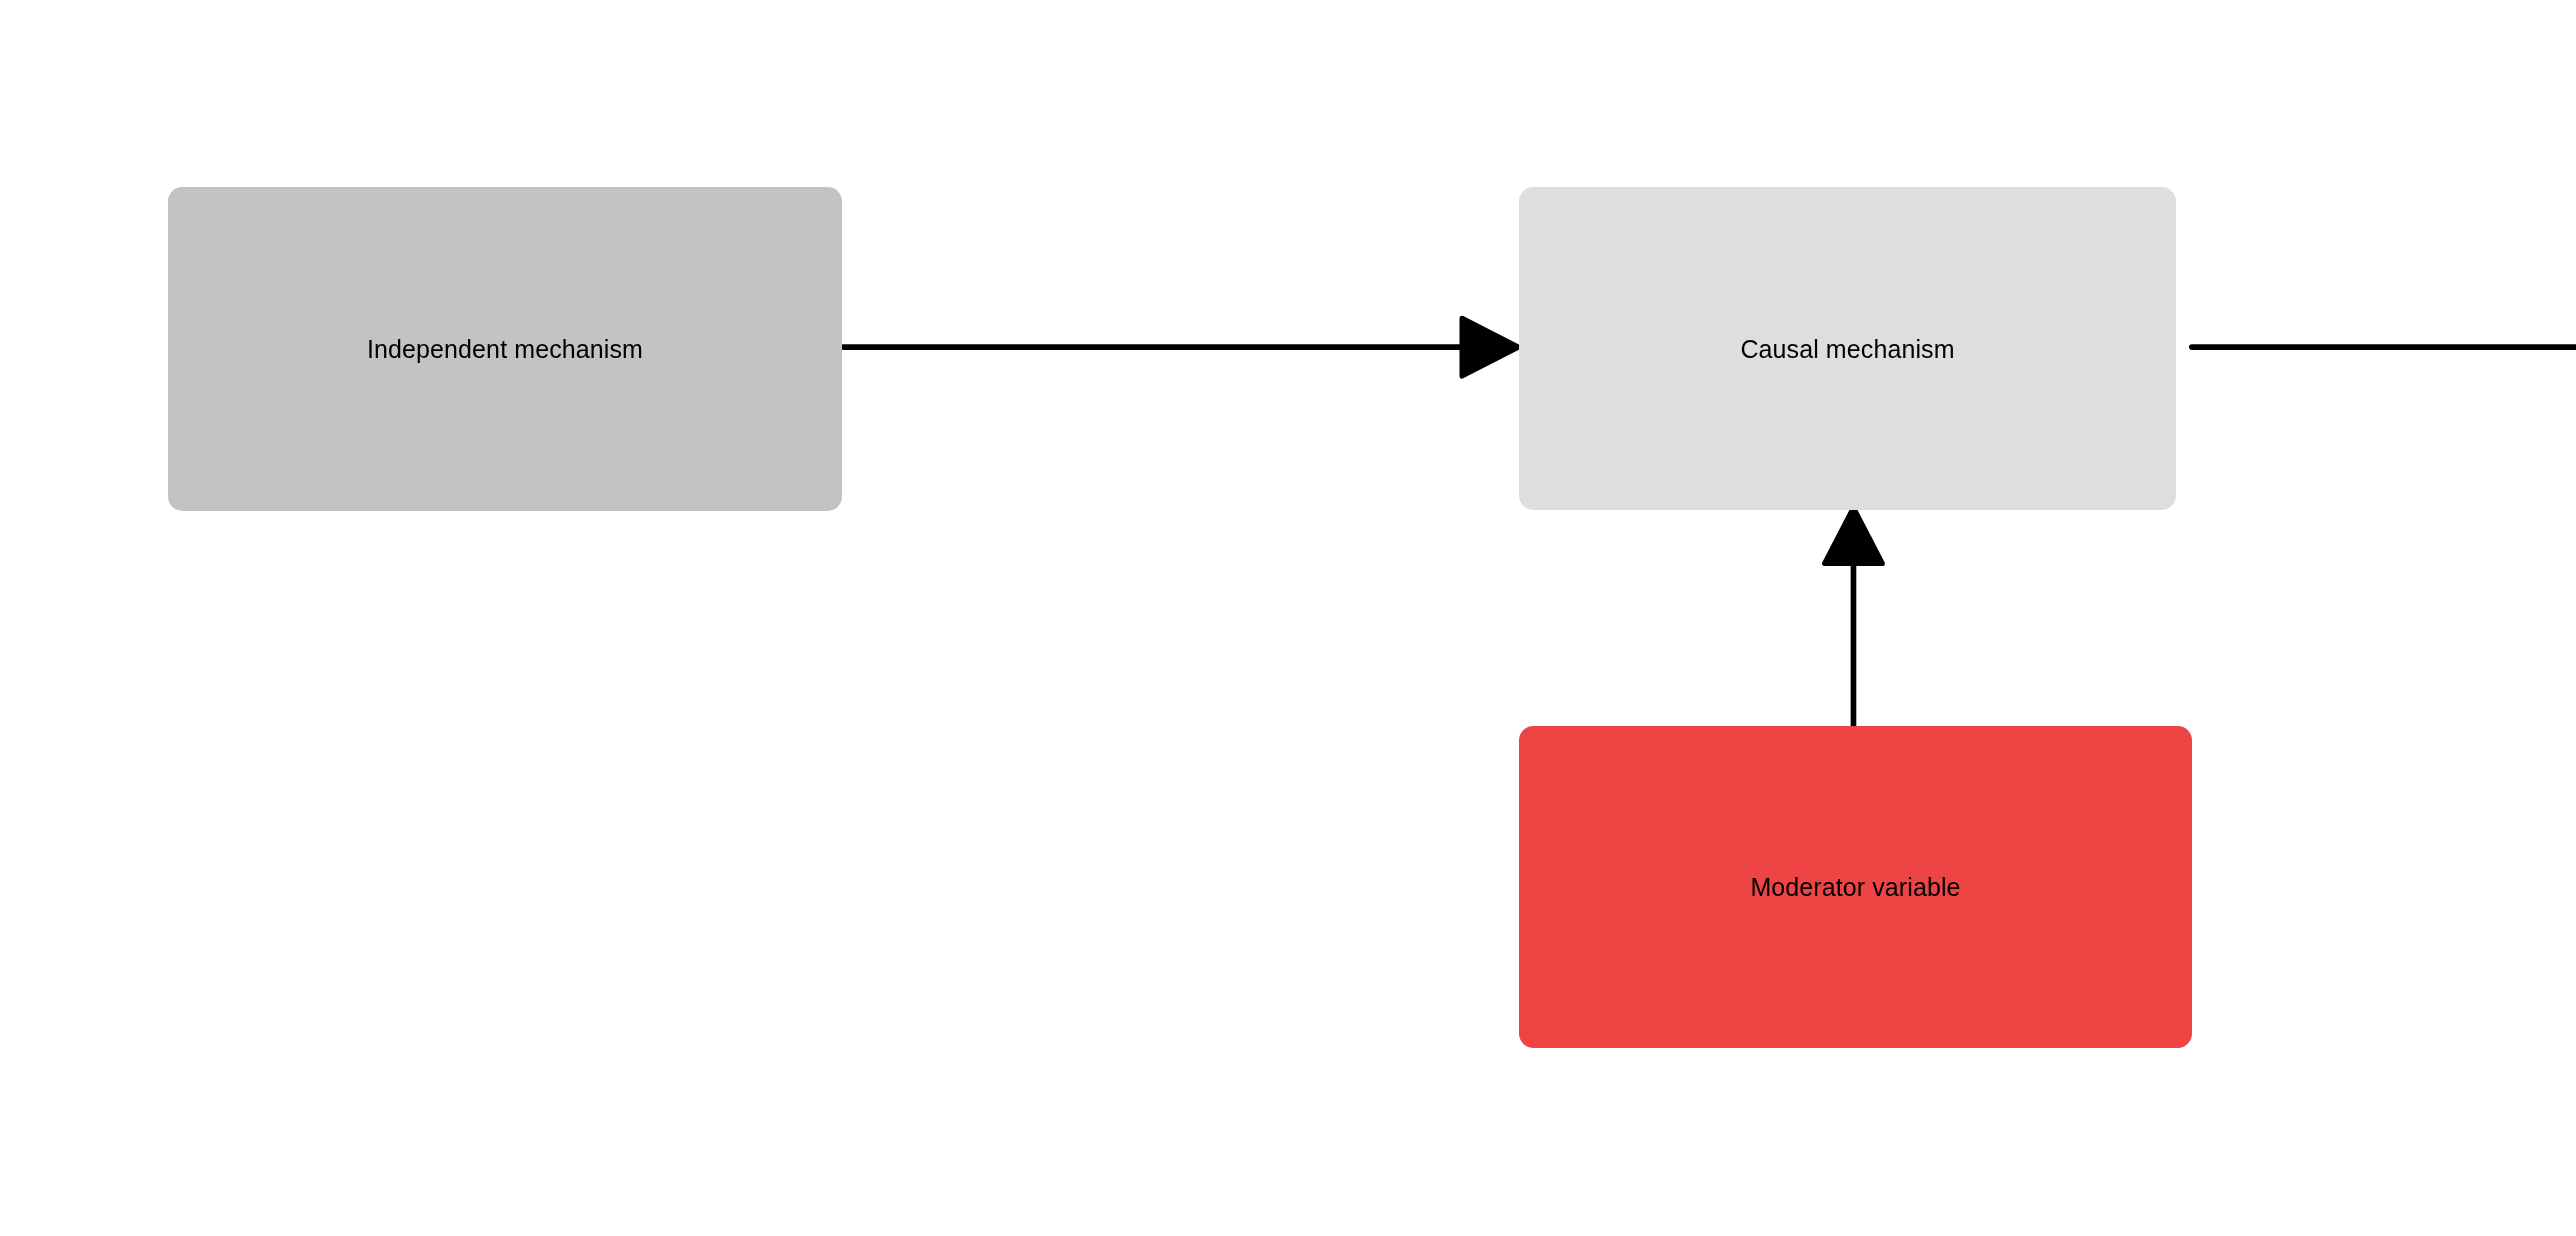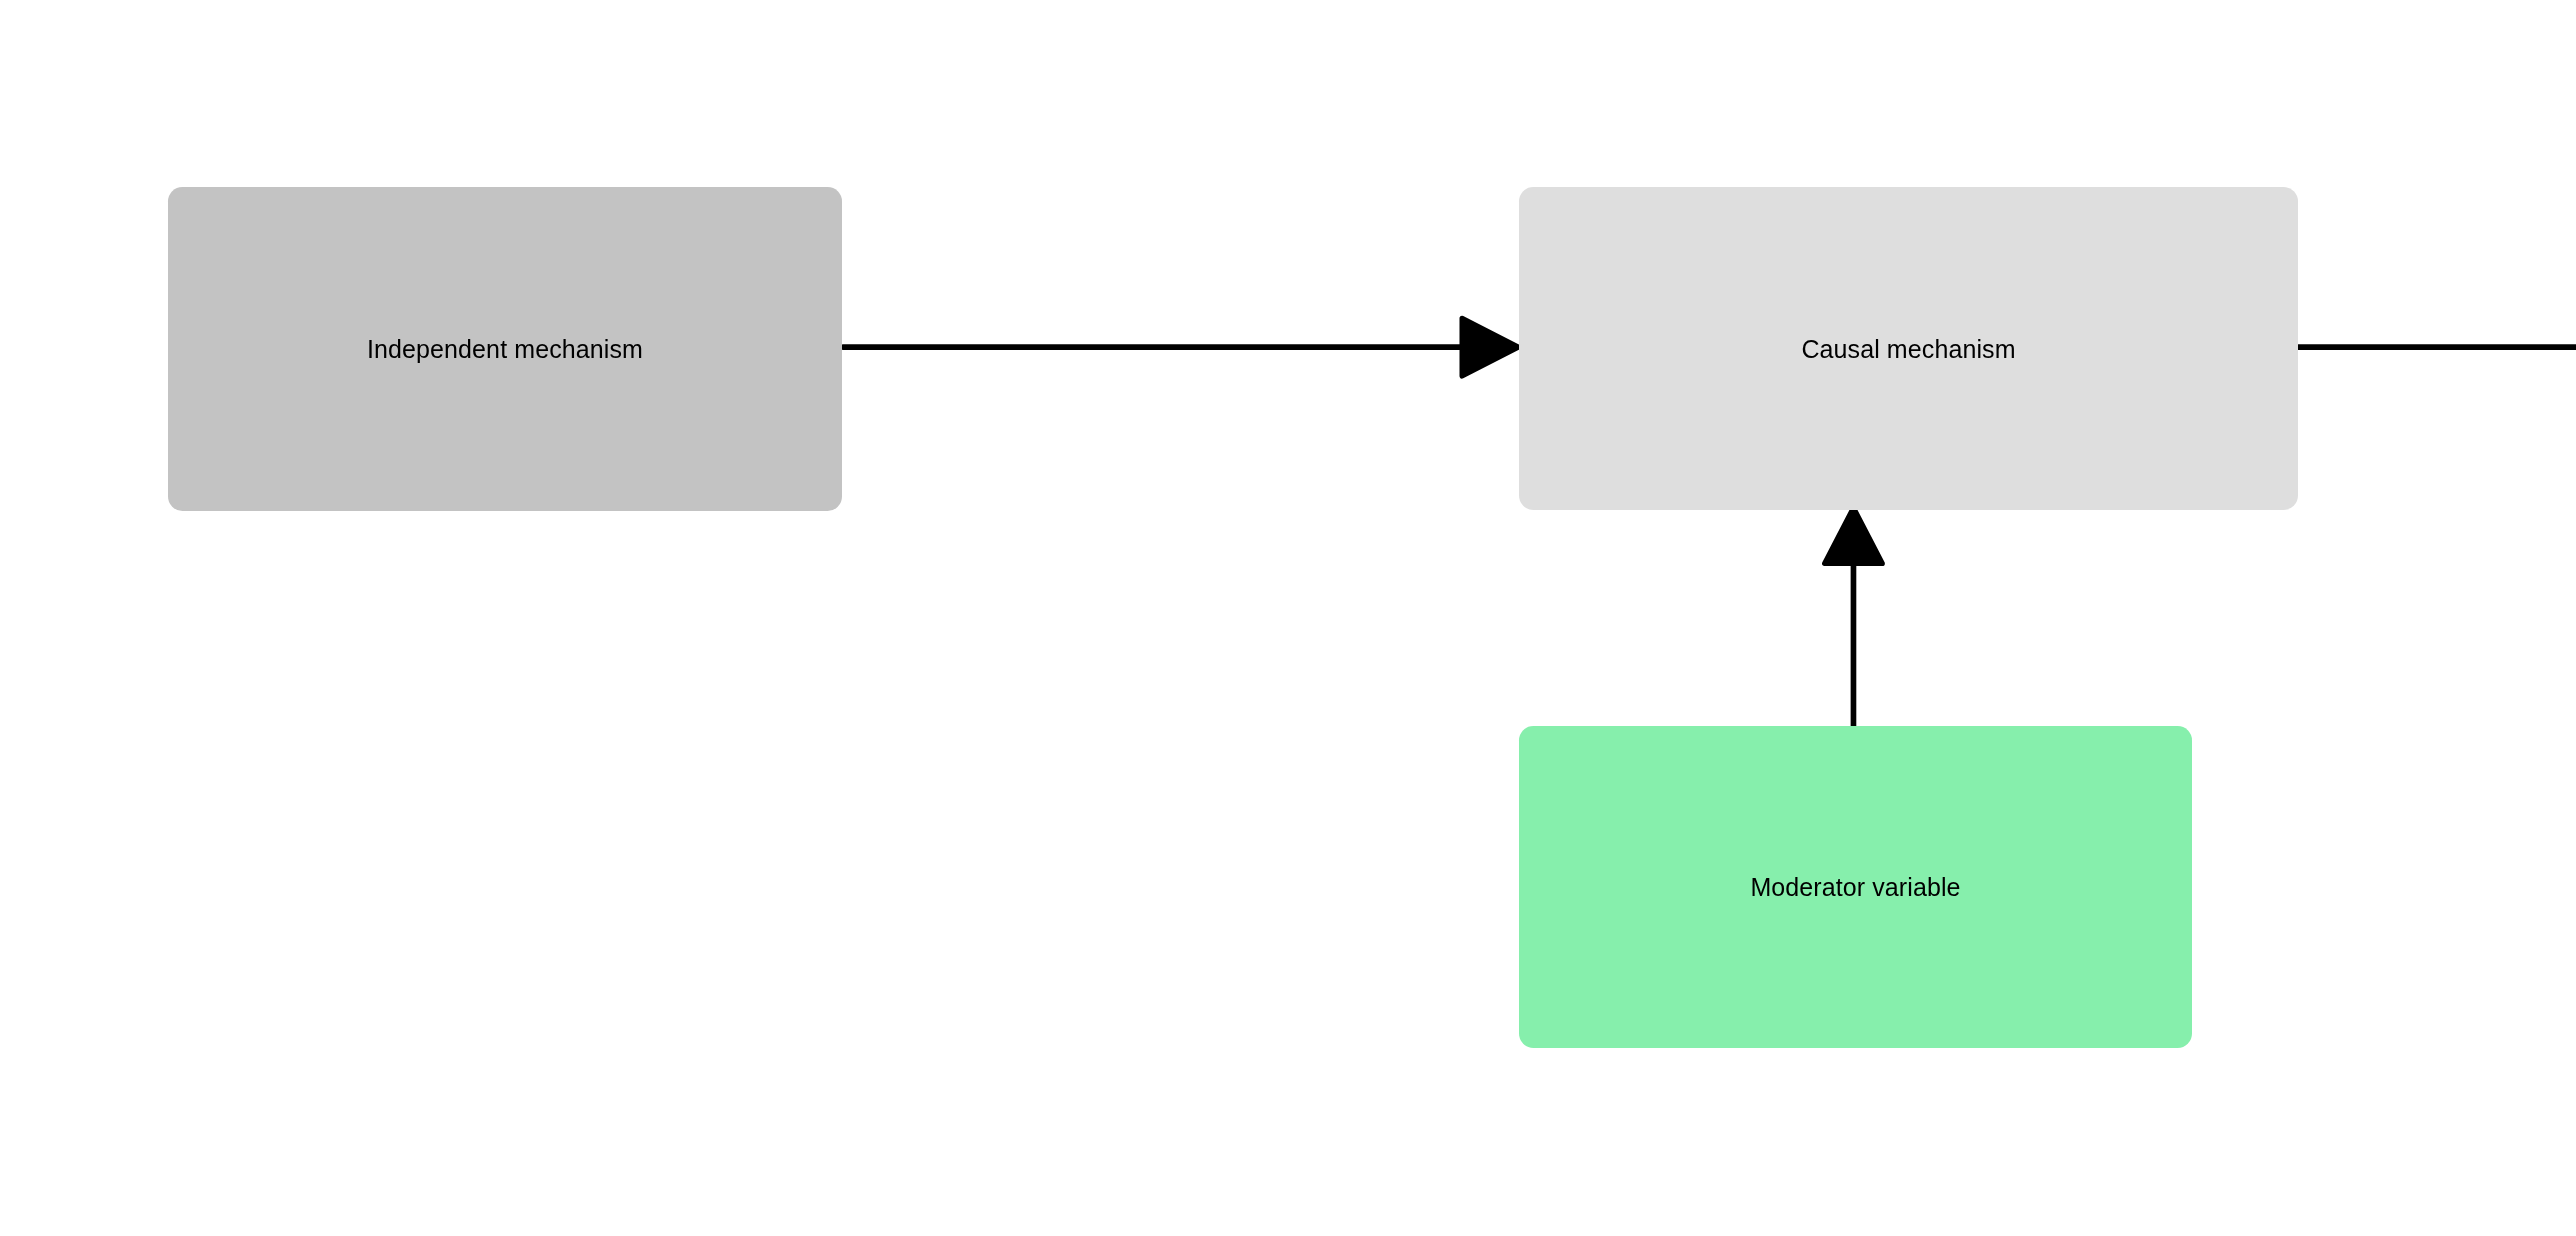--- a/index.html
+++ b/index.html
@@ -46,27 +46,27 @@
   }
 
   
   #node-independent {
     left: 168px;  top: 187px;
     width: 674px; height: 324px;
     background: #c3c3c3;
   }
   #node-causal {
     left: 1519px; top: 187px;
-    width: 779px; height: 323px;
+    width: 657px; height: 323px;
     background: #dedede;
   }
   #node-moderator {
     left: 1519px; top: 726px;
     width: 673px; height: 322px;
-    background: #86efac;
+    background: #ef4444;
   }
 </style>
 </head>
 <body>
 
 <div id="diagram-canvas">
 
   <svg id="edge-layer" viewBox="0 0 7200 2400" width="3709" height="1236" xmlns="http://www.w3.org/2000/svg">
 
     <g>

